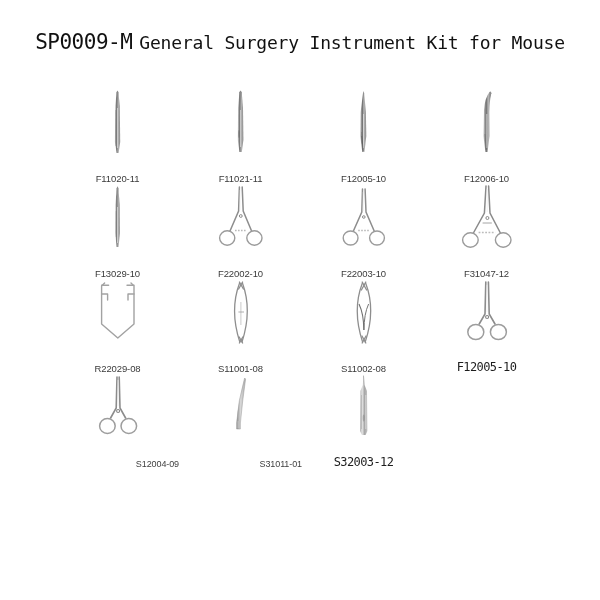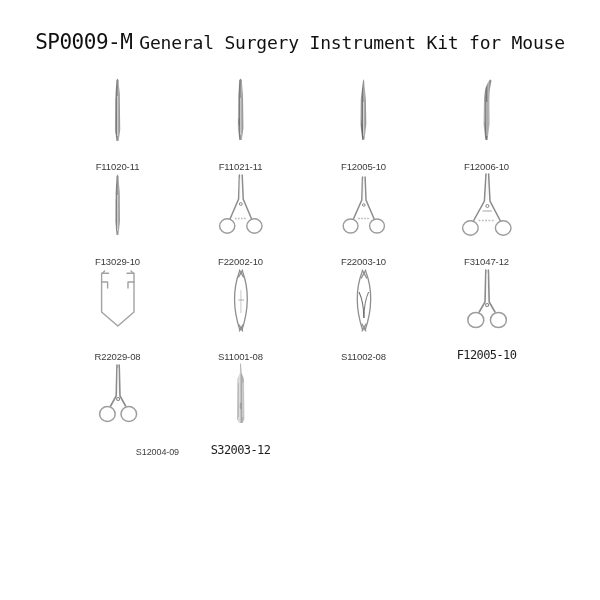--- a/index.html
+++ b/index.html
@@ -36,21 +36,21 @@
   }
   #title-bar .desc {
     font-family: "DejaVu Sans Mono", monospace;
     font-size: 18px;
     color: #111111;
     letter-spacing: -0.2px;
     margin-left: 7px;
   }
   #grid {
     position: absolute;
-    top: 78px;
+    top: 90px;
     left: 56px;
     width: 492px;
     display: grid;
     grid-template-columns: repeat(4, 123px);
     grid-auto-rows: 95px;
   }
   .cell {
     position: relative;
     width: 123px;
     height: 95px;
@@ -309,20 +309,36 @@
             <ellipse cx="17.4" cy="51" rx="7.8" ry="7.4"></ellipse>
             <ellipse cx="38.8" cy="51" rx="7.8" ry="7.4"></ellipse>
           </g>
           <circle cx="28.1" cy="36" r="1.5" fill="none" stroke="#858585" stroke-width="1.1"></circle>
           <path d="M28.1 5 L28.1 31" stroke="#ececec" stroke-width="0.7"></path>
         </svg>
       </div>
       <div class="code mid">S12004-09</div>
     </div>
 
+    <div class="cell">
+      <div class="art">
+        <svg width="30" height="74" viewBox="0 0 30 74">
+          <defs>
+            <linearGradient id="bladeg" x1="0" y1="0" x2="1" y2="0">
+              <stop offset="0%" stop-color="#8e8e8e"></stop>
+              <stop offset="45%" stop-color="#d9d9d9"></stop>
+              <stop offset="100%" stop-color="#a9a9a9"></stop>
+            </linearGradient>
+          </defs>
+          <path d="M18.6 3 Q12.0 26 10.6 48 L10.6 54 L14.4 54 L14.4 48 Q16.4 26 19.6 4 Z" fill="url(#bladeg)" stroke="#9a9a9a" stroke-width="0.5"></path>
+          <path d="M11.6 46 L13.6 46 L13.6 53 L11.6 53 Z" fill="#bcbcbc"></path>
+        </svg>
+      </div>
+      <div class="code mid">S31011-01</div>
+    </div>
 
     <div class="cell">
       <div class="art">
         <svg width="30" height="74" viewBox="0 0 30 74">
           <defs>
             <linearGradient id="handleg" x1="0" y1="0" x2="1" y2="0">
               <stop offset="0%" stop-color="#b3b3b3"></stop>
               <stop offset="30%" stop-color="#e4e4e4"></stop>
               <stop offset="62%" stop-color="#a6a6a6"></stop>
               <stop offset="100%" stop-color="#c6c6c6"></stop>

